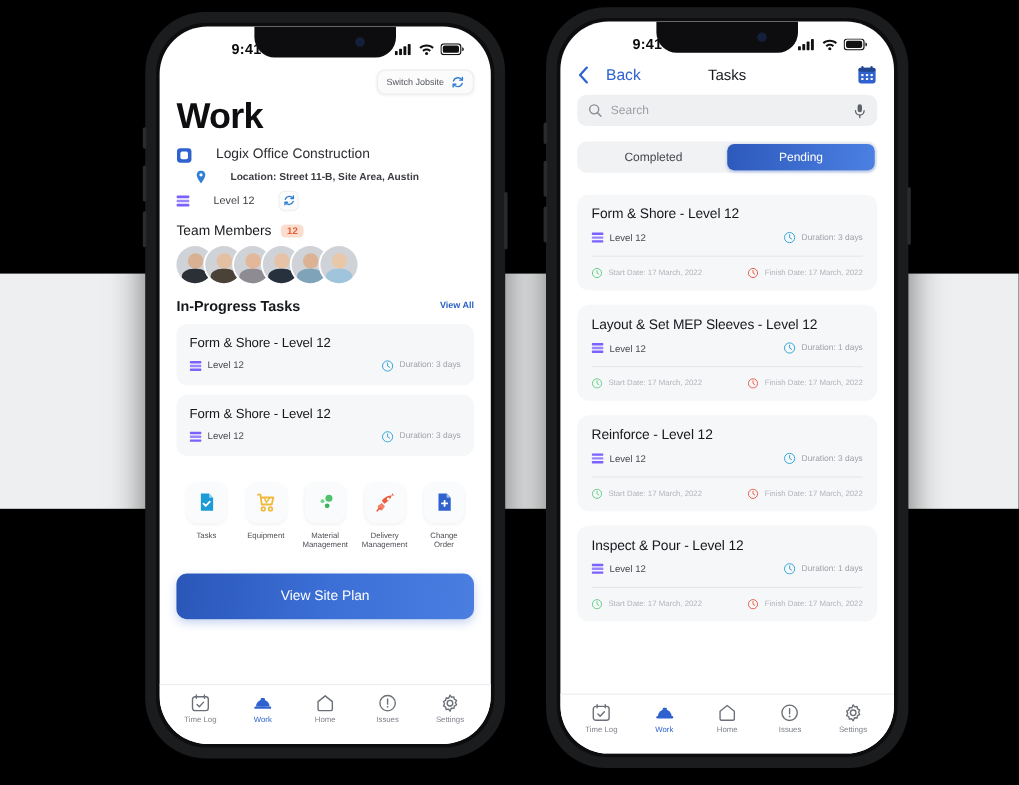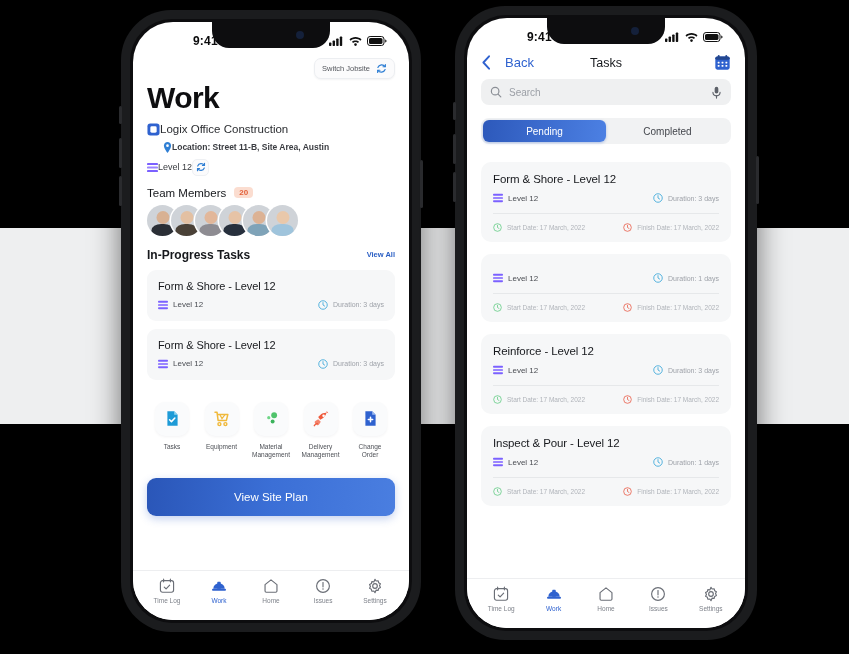--- a/index.html
+++ b/index.html
@@ -93,21 +93,21 @@
     padding: 4px 7px;
     box-shadow: 0 1px 2px rgba(16,24,40,.05);
   }
   .switch-chip span { font-size: 7.5px; color: #53565c; font-weight: 500; }
 
   .title-work {
     font-size: 30px; font-weight: 700; color: #0e0e10;
     letter-spacing: -.6px; padding: 2px 14px 0; line-height: 1.15;
   }
 
-  .meta-row { display: flex; align-items: center; gap: 0; padding: 7px 14px 0; }
+  .meta-row { display: flex; align-items: center; gap: 20px; padding: 7px 14px 0; }
   .meta-row.company span { font-size: 11.5px; color: #2b2d31; font-weight: 400; }
   .meta-row.loc { padding-top: 6px; padding-left: 30px; font-weight: bold; }
   .meta-row.loc span { font-size: 8.5px; color: #3a3c41; }
   .meta-row.level { padding-top: 6px; }
   .meta-row.level .lv-text { font-size: 9px; color: #3a3c41; }
   .sync-box {
     width: 17px; height: 17px; border-radius: 5px;
     background: #fbfbfc; border: 1px solid #eef0f3;
     display: inline-flex; align-items: center; justify-content: center;
   }
@@ -339,21 +339,21 @@
                     <path d="M2.4 9.4a5.2 5.2 0 0 0 9.2-1.1" fill="none" stroke="#2f7fd4" stroke-width="1.6" stroke-linecap="round"></path>
                     <path d="M11.9 1.9v2.9H9" fill="none" stroke="#2f7fd4" stroke-width="1.6" stroke-linecap="round" stroke-linejoin="round"></path>
                     <path d="M2.1 12.1V9.2H5" fill="none" stroke="#2f7fd4" stroke-width="1.6" stroke-linecap="round" stroke-linejoin="round"></path>
                   </svg>
               </span>
             </span>
           </div>
 
           <div class="team-head">
             <span class="t">Team Members</span>
-            <span class="badge-count">20</span>
+            <span class="badge-count">12</span>
           </div>
 
           <div class="avatars">
             <div class="avatar">
                 <div class="head" style="background:#d8b193"></div>
                 <div class="body" style="background:#2b2f36"></div>
               </div>
             <div class="avatar">
                 <div class="head" style="background:#e3c0a2"></div>
                 <div class="body" style="background:#4a4137"></div>
@@ -637,22 +637,22 @@
           <span>
             <svg width="11" height="13" viewBox="0 0 12 14">
                 <rect x="4" y="0.8" width="4" height="7.4" rx="2" fill="#5d6169"></rect>
                 <path d="M2.1 6.8a3.9 3.9 0 0 0 7.8 0" fill="none" stroke="#5d6169" stroke-width="1.2" stroke-linecap="round"></path>
                 <path d="M6 10.7v2.4" stroke="#5d6169" stroke-width="1.2" stroke-linecap="round"></path>
               </svg>
           </span>
         </div>
 
         <div class="seg">
+          <div class="seg-item">Completed</div>
           <div class="seg-item on">Pending</div>
-          <div class="seg-item">Completed</div>
         </div>
 
         <div class="scr-body list">
 
           <div class="tcard">
             <div class="tt">Form &amp; Shore - Level 12</div>
             <div class="task-sub">
               <span class="chip-left">
                 <span>
                     <svg width="10" height="10" viewBox="0 0 12 12">
@@ -690,20 +690,21 @@
                       <circle cx="6" cy="6" r="5.1" fill="none" stroke="#e8543f" stroke-width="1"></circle>
                       <path d="M6 3.1V6l2 1.3" fill="none" stroke="#e8543f" stroke-width="1" stroke-linecap="round"></path>
                     </svg>
                   </span>
                 <span class="dt">Finish Date: 17 March, 2022</span>
               </span>
             </div>
           </div>
 
           <div class="tcard">
+            <div class="tt">Layout &amp; Set MEP Sleeves - Level 12</div>
             <div class="task-sub">
               <span class="chip-left">
                 <span>
                     <svg width="10" height="10" viewBox="0 0 12 12">
                       <rect x="0" y="1" width="12" height="2.4" rx="1" fill="#7b61ff"></rect>
                       <rect x="0" y="4.8" width="12" height="2.4" rx="1" fill="#9b85ff"></rect>
                       <rect x="0" y="8.6" width="12" height="2.4" rx="1" fill="#7b61ff"></rect>
                     </svg>
                   </span>
                 <span class="lv">Level 12</span>

